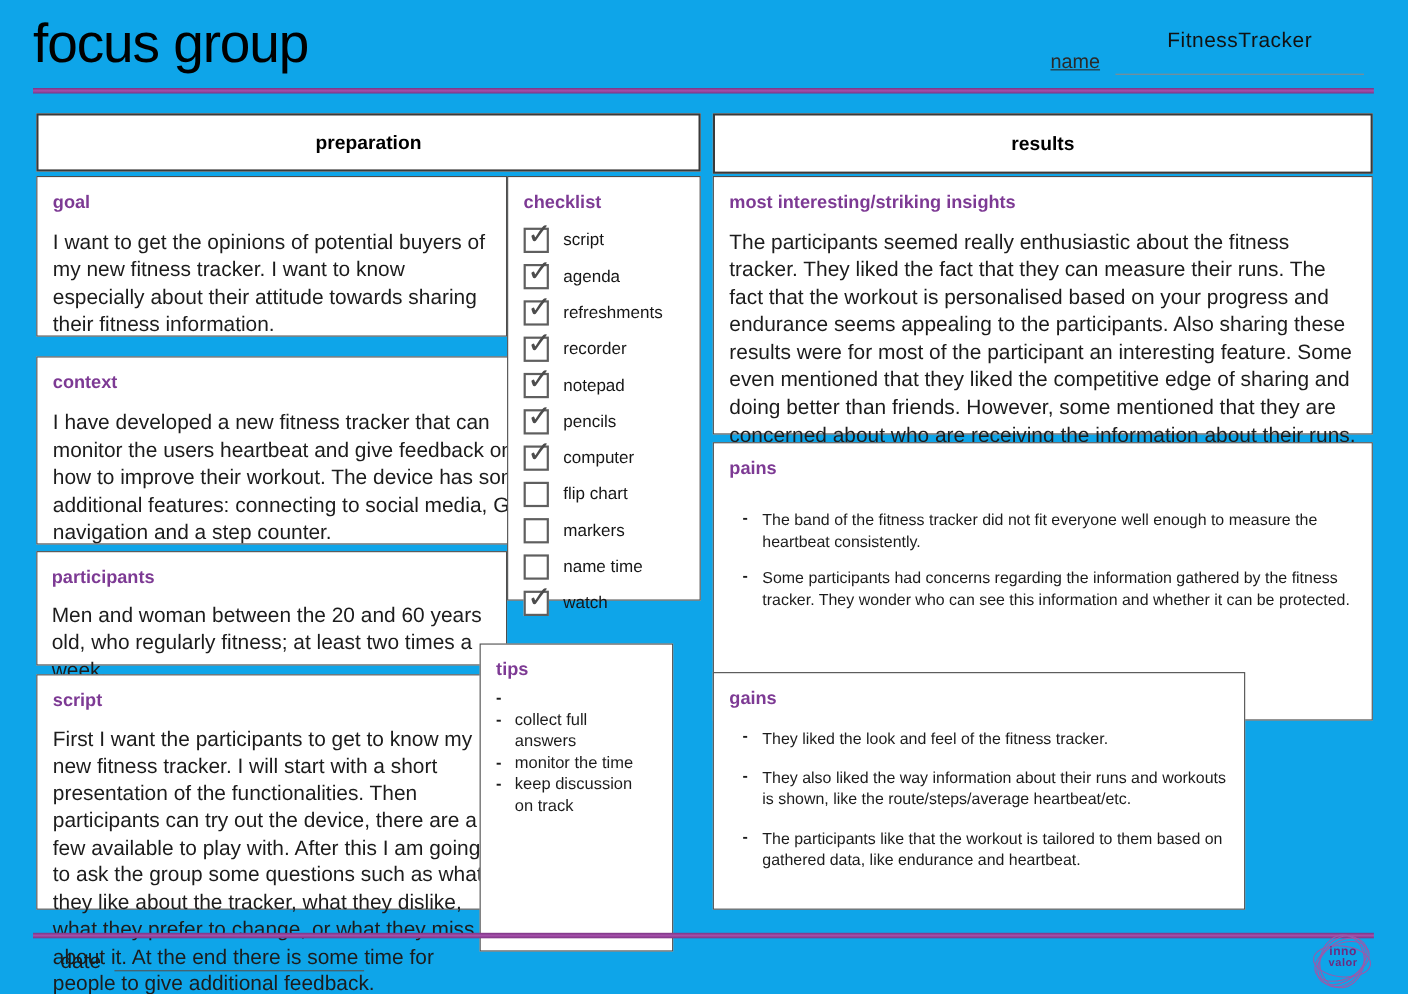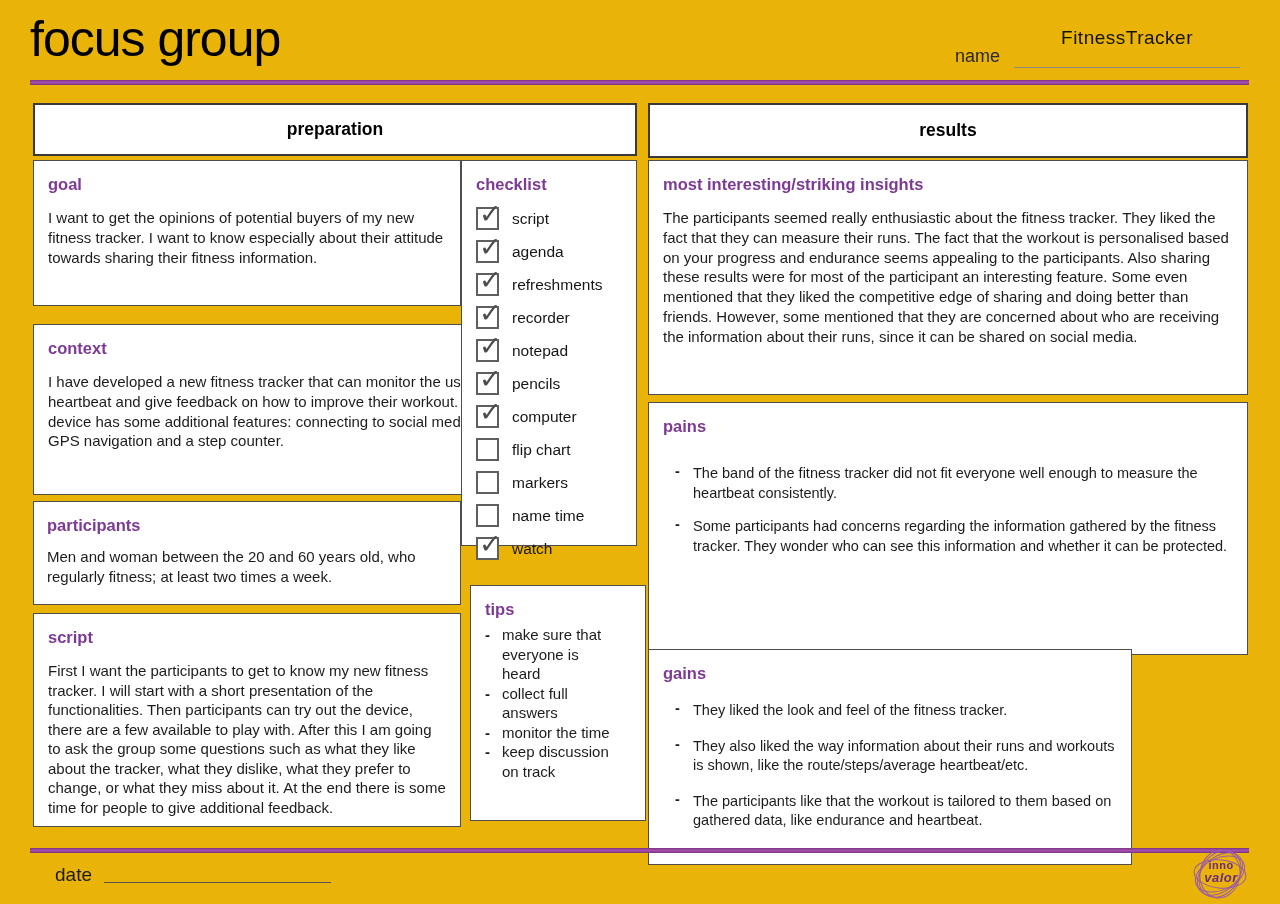--- a/index.html
+++ b/index.html
@@ -1,44 +1,44 @@
 <!DOCTYPE html>
 <html><head>
 <meta charset="utf-8">
 <style>
   html,body{margin:0;padding:0;background:#ffffff;}
   #page{
-    position:relative;width:1280px;height:904px;background:#eab308;overflow:hidden;
+    position:relative;width:1280px;height:904px;background:#0ea5e9;overflow:hidden;
     font-family:"Liberation Sans","DejaVu Sans",sans-serif;color:#1c1c1c;
   }
   
   .title{position:absolute;left:30px;top:10px;font-size:50px;letter-spacing:-1px;color:#000;}
-  .name-label{position:absolute;left:955px;top:46px;font-size:18px;color:#2a2a2a;}
+  .name-label{position:absolute;left:955px;top:46px;font-size:18px;color:#2a2a2a;text-decoration:underline;}
   .name-line{position:absolute;left:1014px;top:67px;width:226px;border-top:1.5px solid #8a8a8a;}
   .name-value{position:absolute;left:1014px;top:27px;width:226px;text-align:center;font-size:19px;letter-spacing:.5px;color:#111;}
   .rule{position:absolute;left:30px;width:1219px;height:5px;background:linear-gradient(#7c3484,#a44fa9,#7c3484);}
   .rule-top{top:80px;}
   .rule-bottom{top:848px;}
   
   .box{position:absolute;border:1.5px solid #4d4d4d;background:#fff;box-sizing:border-box;padding:12px 14px;}
   .panel-header{display:flex;align-items:center;justify-content:center;border:2px solid #3a3a3a;padding:0;}
   .panel-header span{font-size:17.5px;font-weight:bold;color:#000;}
   .prep-header{left:33px;top:103px;width:604px;height:53px;}
   .res-header{left:648px;top:103px;width:600px;height:55px;}
   .sec-goal{left:33px;top:160px;width:428px;height:146px;}
   .sec-context{left:33px;top:324px;width:488px;height:171px;}
   .sec-participants{left:33px;top:501px;width:428px;height:104px;padding-left:13px;}
   .sec-script{left:33px;top:613px;width:428px;height:214px;}
   .sec-checklist{left:461px;top:160px;width:176px;height:386px;}
-  .sec-tips{left:470px;top:585px;width:176px;height:236px;}
+  .sec-tips{left:436px;top:585px;width:176px;height:280px;}
   .sec-insights{left:648px;top:160px;width:600px;height:235px;}
   .sec-pains{left:648px;top:402px;width:600px;height:253px;}
-  .sec-gains{left:648px;top:611px;width:484px;height:216px;margin-top:38px;}
+  .sec-gains{left:648px;top:611px;width:484px;height:216px;}
   .sec-heading{color:#7d3a94;font-weight:bold;font-size:16.5px;margin:2px 0 14px 0;}
-  .sec-body{font-size:15px;line-height:1.32;color:#1c1c1c;}
+  .sec-body{font-size:19px;line-height:1.32;color:#1c1c1c;}
   .sec-participants .sec-heading{margin-bottom:12px;}
   .sec-script .sec-body{line-height:1.3;}
   
   .chk-item{display:flex;align-items:center;gap:13px;height:21px;margin-bottom:12px;}
   .chk-box{position:relative;width:19px;height:19px;border:2.5px solid #5f5f5f;flex:none;background:#fff;}
   .chk-box.checked::after{
     content:'\2713';position:absolute;left:1px;top:-11px;font-size:27px;font-weight:bold;color:#4c4c4c;
     font-family:"DejaVu Sans",sans-serif;
   }
   .chk-label{font-size:15.5px;color:#161616;}
@@ -53,21 +53,21 @@
   .sec-pains .sec-heading{margin-bottom:28px;}
   .sec-gains .sec-heading{margin-bottom:18px;}
   .sec-gains .li{margin-bottom:16px;}
   
   .date-label{position:absolute;left:55px;top:864px;font-size:19px;color:#1a1a1a;}
   .date-line{position:absolute;left:104px;top:882px;width:227px;border-top:1.5px solid #555;}
   .logo{position:absolute;left:1192px;top:845px;width:58px;height:58px;}
   .logo svg{position:absolute;left:0;top:0;}
   .logo-text{position:absolute;left:0;top:15px;width:58px;text-align:center;line-height:1;color:#6d2a80;}
   .logo-text .l1{font-size:11px;font-weight:bold;letter-spacing:.5px;}
-  .logo-text .l2{font-size:13px;font-weight:bold;letter-spacing:.5px;font-style:italic;}
+  .logo-text .l2{font-size:10px;font-weight:bold;letter-spacing:.5px;}
 </style>
 </head>
 <body>
 
 <div id="page">
 
   <div class="title">focus group</div>
   <div class="name-label">name</div>
   <div class="name-value">FitnessTracker</div>
   <div class="name-line"></div>
@@ -143,21 +143,20 @@
     <div class="chk-item">
       <span class="chk-box checked"></span>
       <span class="chk-label">watch</span>
     </div>
   </div>
 
   <div class="box sec-tips">
     <div class="sec-heading">tips</div>
     <div class="tip">
       <span class="dash">-</span>
-      <span class="txt">make sure that everyone is heard</span>
     </div>
     <div class="tip">
       <span class="dash">-</span>
       <span class="txt">collect full answers</span>
     </div>
     <div class="tip">
       <span class="dash">-</span>
       <span class="txt">monitor the time</span>
     </div>
     <div class="tip">

